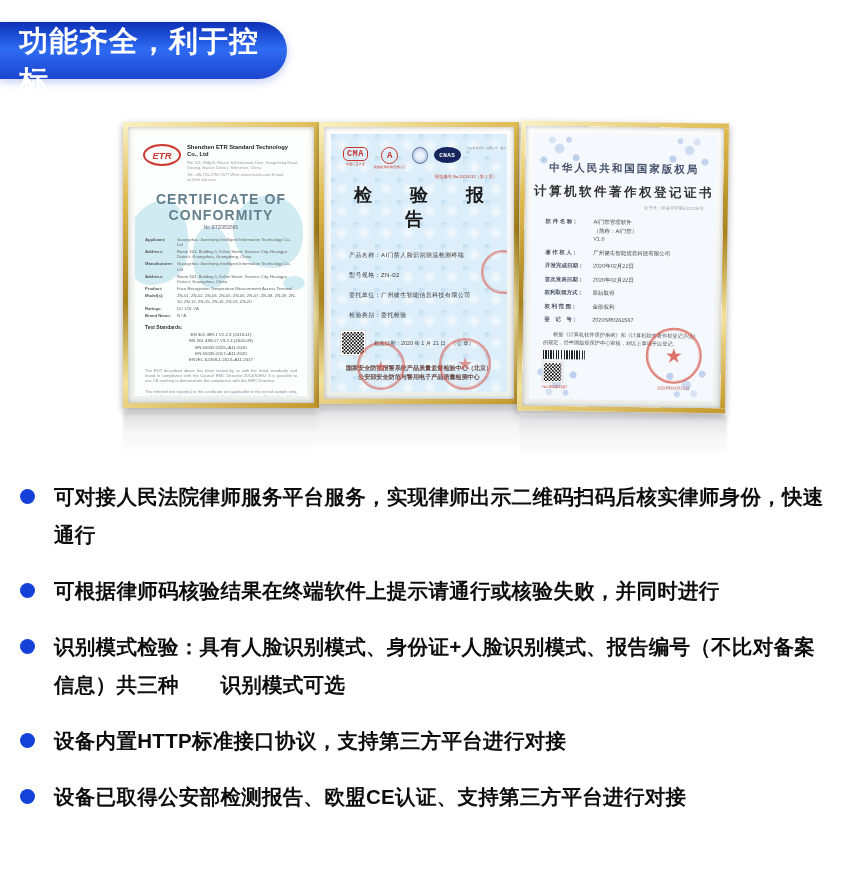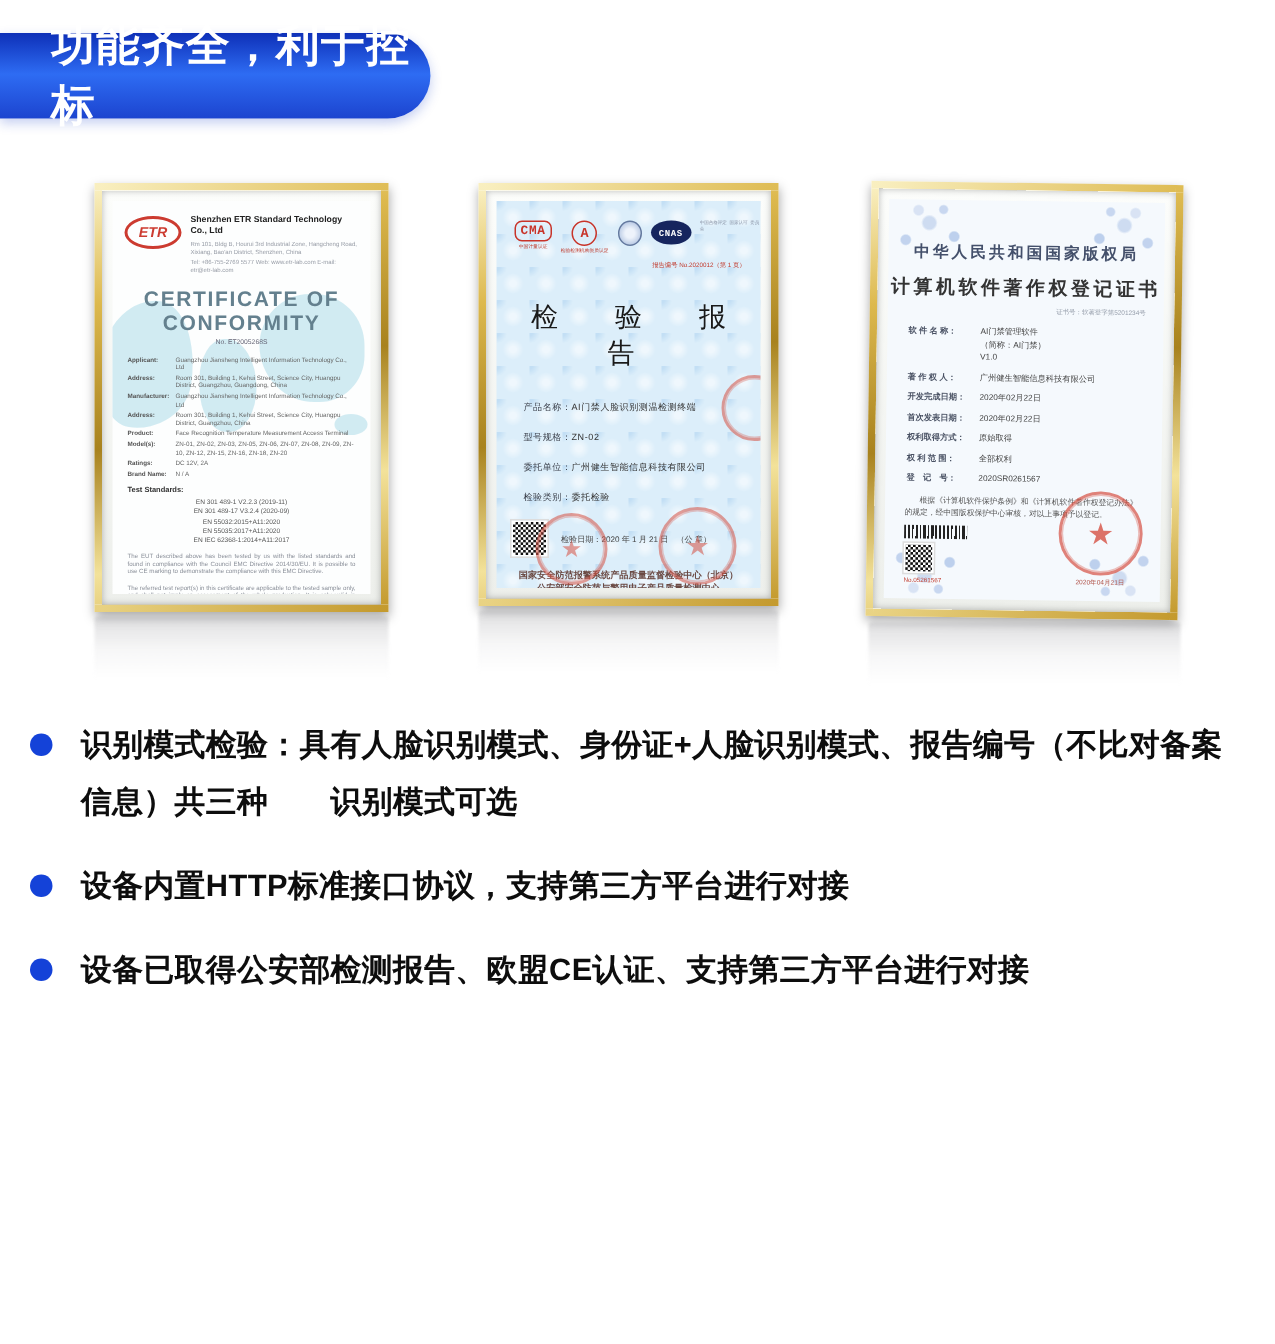--- a/index.html
+++ b/index.html
@@ -5,26 +5,26 @@
   * { margin:0; padding:0; box-sizing:border-box; }
   body { background:#fff; font-family:"Liberation Sans","DejaVu Sans",sans-serif; }
   .page { position:relative; width:850px; height:896px; background:#fff; overflow:hidden; }
 
   
   .banner{
     position:absolute; top:22px; left:0; height:57px; width:287px;
     border-radius:0 28.5px 28.5px 0;
     background:linear-gradient(180deg,#0e30b8 0%,#2e6cf3 48%,#1c44cf 100%);
     box-shadow:0 3px 8px rgba(20,60,200,.25);
-    display:flex; align-items:center; padding-left:34px;
+    display:flex; align-items:flex-start; padding-left:19px;
   }
   .banner span{ color:#fff; font-size:29px; font-weight:700; letter-spacing:1px; }
 
   
-  .certs{ position:absolute; top:122px; left:0; width:100%; display:flex; justify-content:center; gap:60px; align-items:flex-start; }
+  .certs{ position:absolute; top:122px; left:0; width:100%; display:flex; justify-content:center; align-items:flex-start; }
   .cert-wrap{ display:flex; flex-direction:column; }
   .frame{
     border:5px solid #c9a233;
     border-image:linear-gradient(160deg,#f9efc0 0%,#ddb94e 22%,#a8821e 50%,#f3e29a 74%,#c49a2e 100%) 1;
     box-shadow:0 3px 7px rgba(0,0,0,.35);
     background:#fff;
   }
   .mat{ padding:7px; background:linear-gradient(180deg,#fcfdfb,#edefeb); box-shadow:inset 0 0 5px rgba(0,0,0,.28); }
   .paper{ position:relative; overflow:hidden; }
   .reflection{
@@ -76,21 +76,21 @@
   .logo-cma{ color:#c8342a; border:1.5px solid #c8342a; border-radius:5px; padding:1px 3px; font-weight:700; font-size:8.5px; letter-spacing:.5px; }
   .logo-a{ width:17px; height:17px; border:1.5px solid #c8342a; border-radius:50%; color:#c8342a;
     font-size:9px; font-weight:700; display:flex; align-items:center; justify-content:center; }
   .logo-ilac{ width:17px; height:17px; border-radius:50%; border:1px solid #64799f;
     background:radial-gradient(circle,#eef3fb 30%,#9db4d8 100%); }
   .logo-cnas{ width:28px; height:16px; background:#16255e; color:#fff; border-radius:50%;
     display:flex; align-items:center; justify-content:center; font-size:6px; font-weight:700; letter-spacing:.4px; }
   .lg-cap{ font-size:3.2px; color:#c0392b; white-space:nowrap; }
   .lg-cap-g{ font-size:3px; color:#8a93a5; line-height:3.8px; text-align:left; }
   .insp-repno{ margin:5px 10px 0 0; text-align:right; font-size:4.2px; color:#c0392b; }
-  .insp-title{ margin-top:20px; text-align:center; font-size:18px; font-weight:400; color:#1a1a1a; letter-spacing:10px; text-indent:10px; }
+  .insp-title{ margin-top:4px; text-align:center; font-size:18px; font-weight:700; color:#1a1a1a; letter-spacing:10px; text-indent:10px; }
   .insp-fields{ margin:20px 0 0 18px; }
   .insp-row{ margin-bottom:11px; font-size:6px; color:#3a3f4a; letter-spacing:.4px; }
   .insp-row .v{ color:#333; }
   .insp-qrrow{ display:flex; align-items:center; gap:9px; margin:4px 0 0 10px; }
   .qr-b{ width:24px; height:24px; }
   .insp-date{ font-size:5.4px; color:#444; }
   .insp-orgs{ margin-top:8px; text-align:center; font-size:6.1px; font-weight:700; color:#6b4a44; line-height:9px; }
   .seal{ position:absolute; border:2px solid rgba(214,80,66,.55); border-radius:50%;
     box-shadow:inset 0 0 0 1px rgba(214,80,66,.3);
     display:flex; align-items:center; justify-content:center; color:rgba(214,80,66,.55); }
@@ -321,20 +321,28 @@
         </div>
       </div>
       <div class="reflection"></div>
     </div>
 
   </div>
 
   <div class="features">
     <div class="feat">
       <span class="dot"></span>
+      <p>可对接人民法院律师服务平台服务，实现律师出示二维码扫码后核实律师身份，快速通行</p>
+    </div>
+    <div class="feat">
+      <span class="dot"></span>
+      <p>可根据律师码核验结果在终端软件上提示请通行或核验失败，并同时进行</p>
+    </div>
+    <div class="feat">
+      <span class="dot"></span>
       <p>识别模式检验：具有人脸识别模式、身份证+人脸识别模式、报告编号（不比对备案信息）共三种　　识别模式可选</p>
     </div>
     <div class="feat">
       <span class="dot"></span>
       <p>设备内置HTTP标准接口协议，支持第三方平台进行对接</p>
     </div>
     <div class="feat">
       <span class="dot"></span>
       <p>设备已取得公安部检测报告、欧盟CE认证、支持第三方平台进行对接</p>
     </div>

